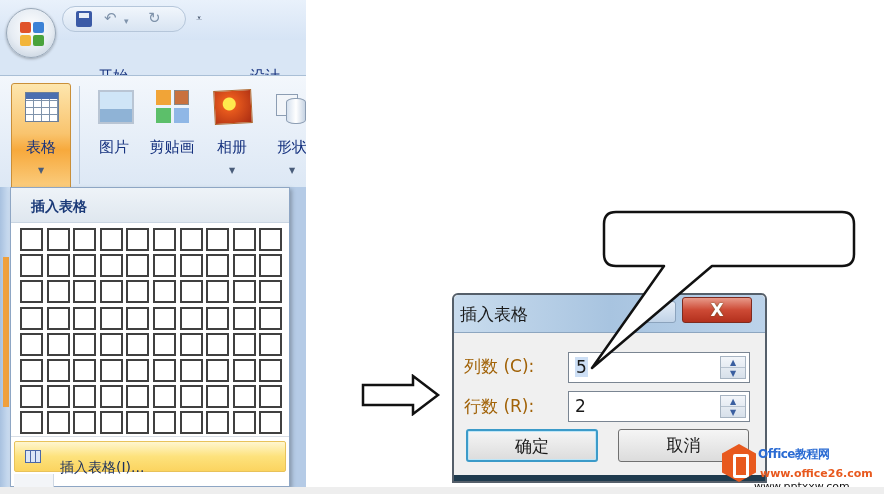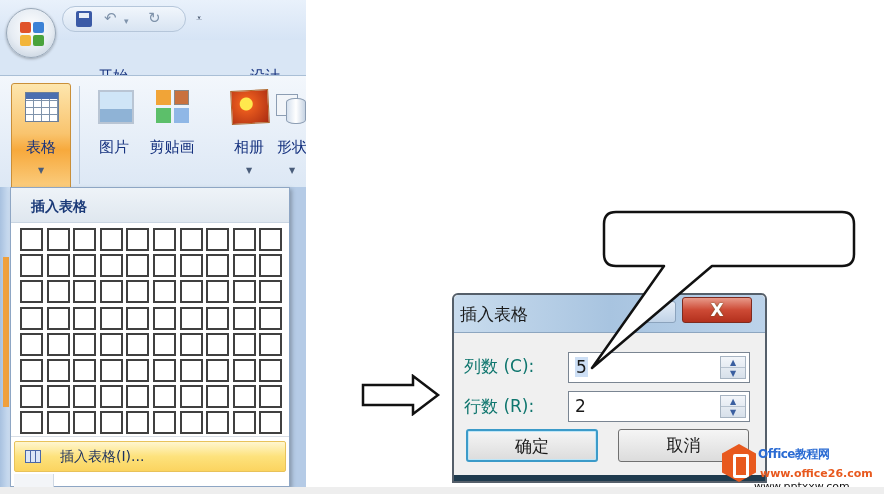--- a/index.html
+++ b/index.html
@@ -53,21 +53,21 @@
   .dd-header { height: 35px; background: linear-gradient(#eef3f8, #dfe7ef); border-bottom: 1px solid #c9d5e2;
     font-size: 14px; font-weight: bold; color: #1b3a78; padding-left: 20px; line-height: 36px; }
   .cell-grid { position: absolute; left: 9px; top: 40px; display: grid; grid-template-columns: repeat(10, 23px);
     grid-auto-rows: 23px; column-gap: 3.6px; row-gap: 3.2px; }
   .cell { width: 23px; height: 23px; border: 2px solid #404040; background: #ffffff; }
   .dd-footer-sep { position: absolute; left: 0; right: 0; top: 248px; height: 1px; background: #d8dee6; }
   .dd-insert { position: absolute; left: 3px; top: 253px; width: 272px; height: 31px;
     background: linear-gradient(#fff6cf, #fde27c 50%, #fbd460); border: 1px solid #e8c25a; border-radius: 2px; }
   .dd-insert-icon { position: absolute; left: 10px; top: 8px; width: 16px; height: 13px; border: 1px solid #4a68a8;
     background: repeating-linear-gradient(90deg, #dbe6f6 0 4px, #4a68a8 4px 5px); }
-  .dd-insert-label { position: absolute; left: 45px; top: 6px; font-size: 14px; color: #1a2f5e; }
+  .dd-insert-label { position: absolute; left: 45px; top: 17px; font-size: 14px; color: #1a2f5e; }
   .dd-below { position: absolute; left: 3px; top: 286px; width: 40px; height: 14px; border-right: 1px solid #cfd8e3; background: #f3f5f8; }
   .ribbon-left-strip { position: absolute; left: 0; top: 187px; width: 10px; height: 300px;
      background: linear-gradient(90deg, #a8c1df, #cfe0f3); }
   .ribbon-left-strip::after { content:""; position:absolute; left:3px; top: 70px; width:6px; height:150px; background:#f0a03c; }
   .ribbon-right-strip { position: absolute; left: 290px; top: 187px; width: 16px; height: 300px; background: #b5cbe6; }
   .bottom-strip { position: absolute; left: 0; top: 487px; width: 884px; height: 7px; background: #eeeeee; }
 
   
   .arrow { position: absolute; left: 361px; top: 374px; width: 80px; height: 42px; }
 
@@ -78,21 +78,21 @@
     background: linear-gradient(90deg, #c9dcee 0%, #a8c4e0 50%, #bcd3ea 100%); border-radius: 5px 5px 0 0;
     border-bottom: 1px solid #8da6c0; }
   .dlg-title { position: absolute; left: 6px; top: 8px; font-size: 17px; color: #1a1a1a; }
   .dlg-help { position: absolute; left: 182px; top: 6px; width: 40px; height: 22px; border: 1px solid #8ba3bd; border-radius: 3px;
     background: linear-gradient(#e5eef8, #c1d3e7); }
   .dlg-close { position: absolute; left: 228px; top: 2px; width: 70px; height: 26px; border-radius: 3px;
     background: linear-gradient(#e89a8a 0%, #cd4a35 50%, #b3301d 100%); border: 1px solid #7e2b1f;
     color: #ffffff; font-size: 17px; font-weight: bold; text-align: center; line-height: 24px;
     text-shadow: 0 0 2px #552; }
   .dlg-body { position: absolute; left: 0; top: 38px; right: 0; bottom: 0; background: #f0f0f0; }
-  .field-label { position: absolute; left: 10px; font-size: 17px; color: #0f766e; }
+  .field-label { position: absolute; left: 10px; font-size: 17px; color: #a16207; }
   .spin { position: absolute; left: 114px; width: 182px; height: 31px; background: #ffffff; border: 1px solid #7a8592; }
   .spin-value { position: absolute; left: 6px; top: 4px; font-size: 17px; color: #1a1a1a; }
   .spin-value.sel { background: #3e6fb8; color: #1a1a1a; background: #cddff5; padding: 0 1px; }
   .spin-btns { position: absolute; right: 3px; top: 3px; width: 26px; height: 23px; border: 1px solid #a7b4c2;
     background: linear-gradient(#f3f6fa, #d7e0ea); }
   .spin-up, .spin-down { position: absolute; left: 0; right: 0; height: 11px; font-size: 8px; color: #3a5fa0; text-align: center; line-height: 11px; }
   .spin-up { top: 0; border-bottom: 1px solid #b7c3d0; }
   .spin-down { top: 11px; }
   .btn { position: absolute; top: 134px; height: 33px; font-size: 17px; color: #1a1a1a; text-align: center; line-height: 31px;
     border: 1px solid #707070; border-radius: 3px; background: linear-gradient(#f5f5f5, #dcdcdc); }
@@ -151,21 +151,21 @@
     </div>
     <div class="big-btn" style="left:140px;width:64px;">
       <div class="clip-icon">
         <i style="left:0;top:0;background:#f1a437;"></i>
         <i style="left:18px;top:0;background:#c9713e;border:1px solid #888;"></i>
         <i style="left:0;top:18px;background:#5cbf6a;"></i>
         <i style="left:18px;top:18px;background:#8fb7e6;"></i>
       </div>
       <div class="big-label">剪贴画</div>
     </div>
-    <div class="big-btn" style="left:219px;text-align:center;">
+    <div class="big-btn" style="left:202px;text-align:center;">
       <div class="album-icon"></div>
       <div class="big-label">相册</div>
       <div class="drop-caret">▼</div>
     </div>
     <div class="big-btn" style="left:262px;">
       <div class="shape-icon">
           <div class="sq"></div>
           <div class="cyl"></div>
         </div>
       <div class="big-label">形状</div>

